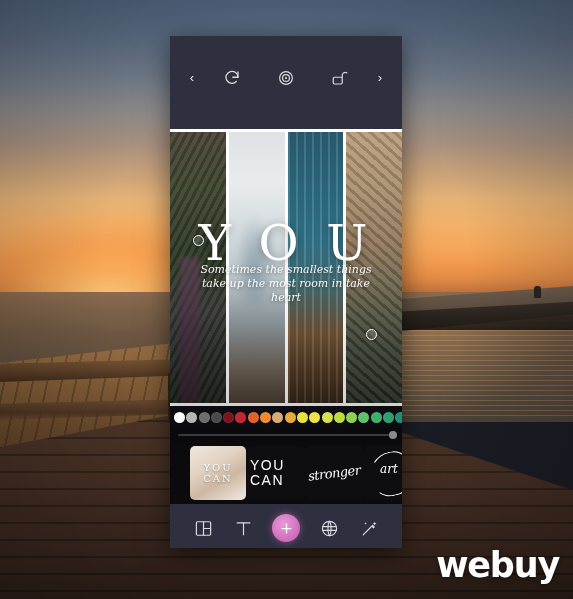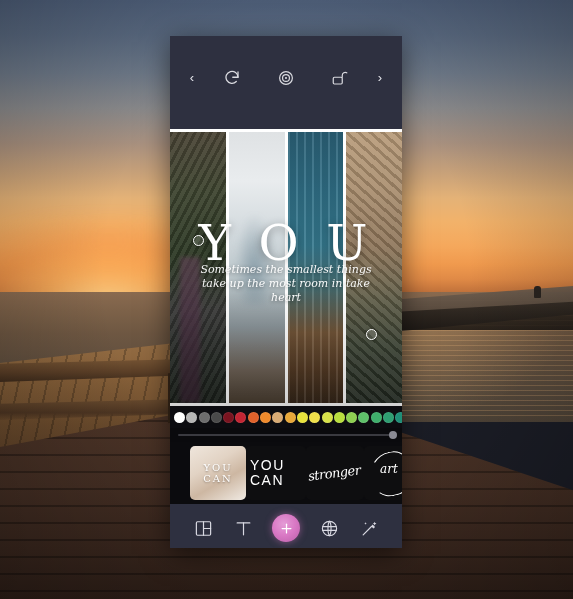--- a/index.html
+++ b/index.html
@@ -339,20 +339,21 @@
     <div class="bg-figure"></div>
     <div class="bg-deck"></div>
     <div class="bg-deck-left"></div>
     <div class="bg-rail-top"></div>
     <div class="bg-rail-bot"></div>
     <div class="bg-post"></div>
     <div class="bg-post-2"></div>
     <div class="bg-vignette"></div>
   </div>
 
+  <div class="webuy">webuy</div>
 
   <div id="phone">
 
     <div class="topbar">
 
       <div class="tb-arrow">‹</div>
 
       <div class="tb-center">
 
         <div class="tb-icon">

